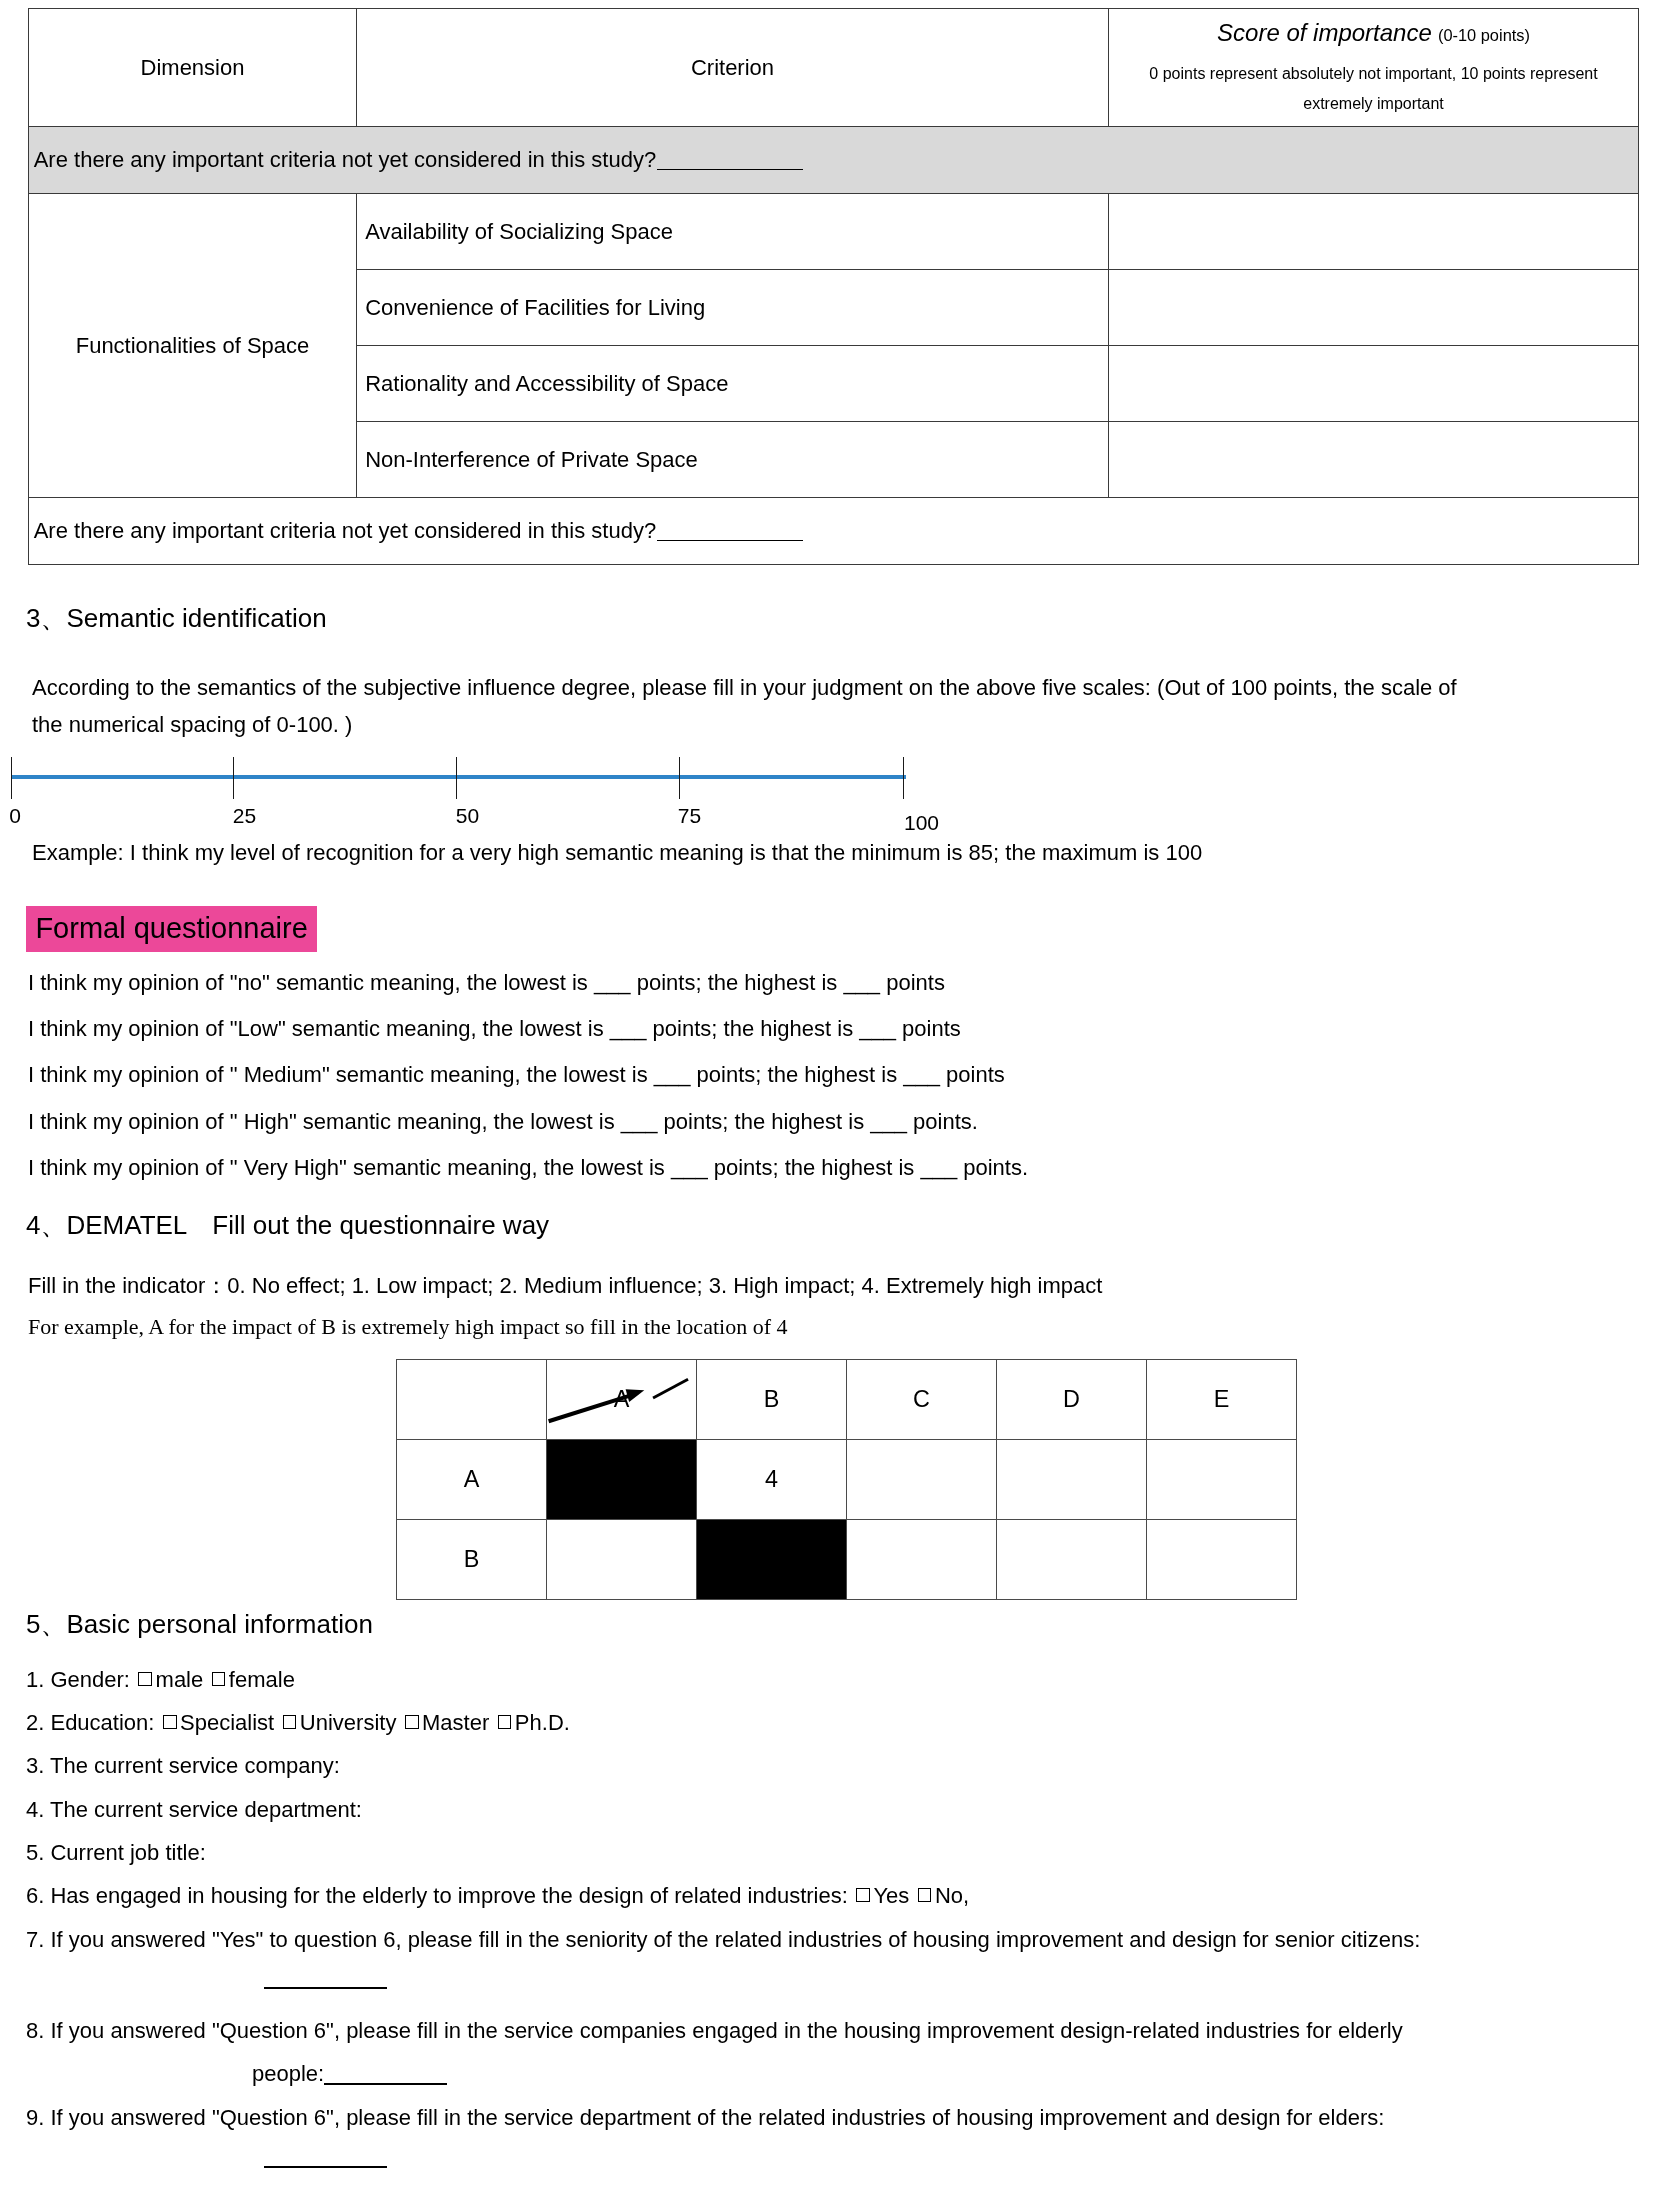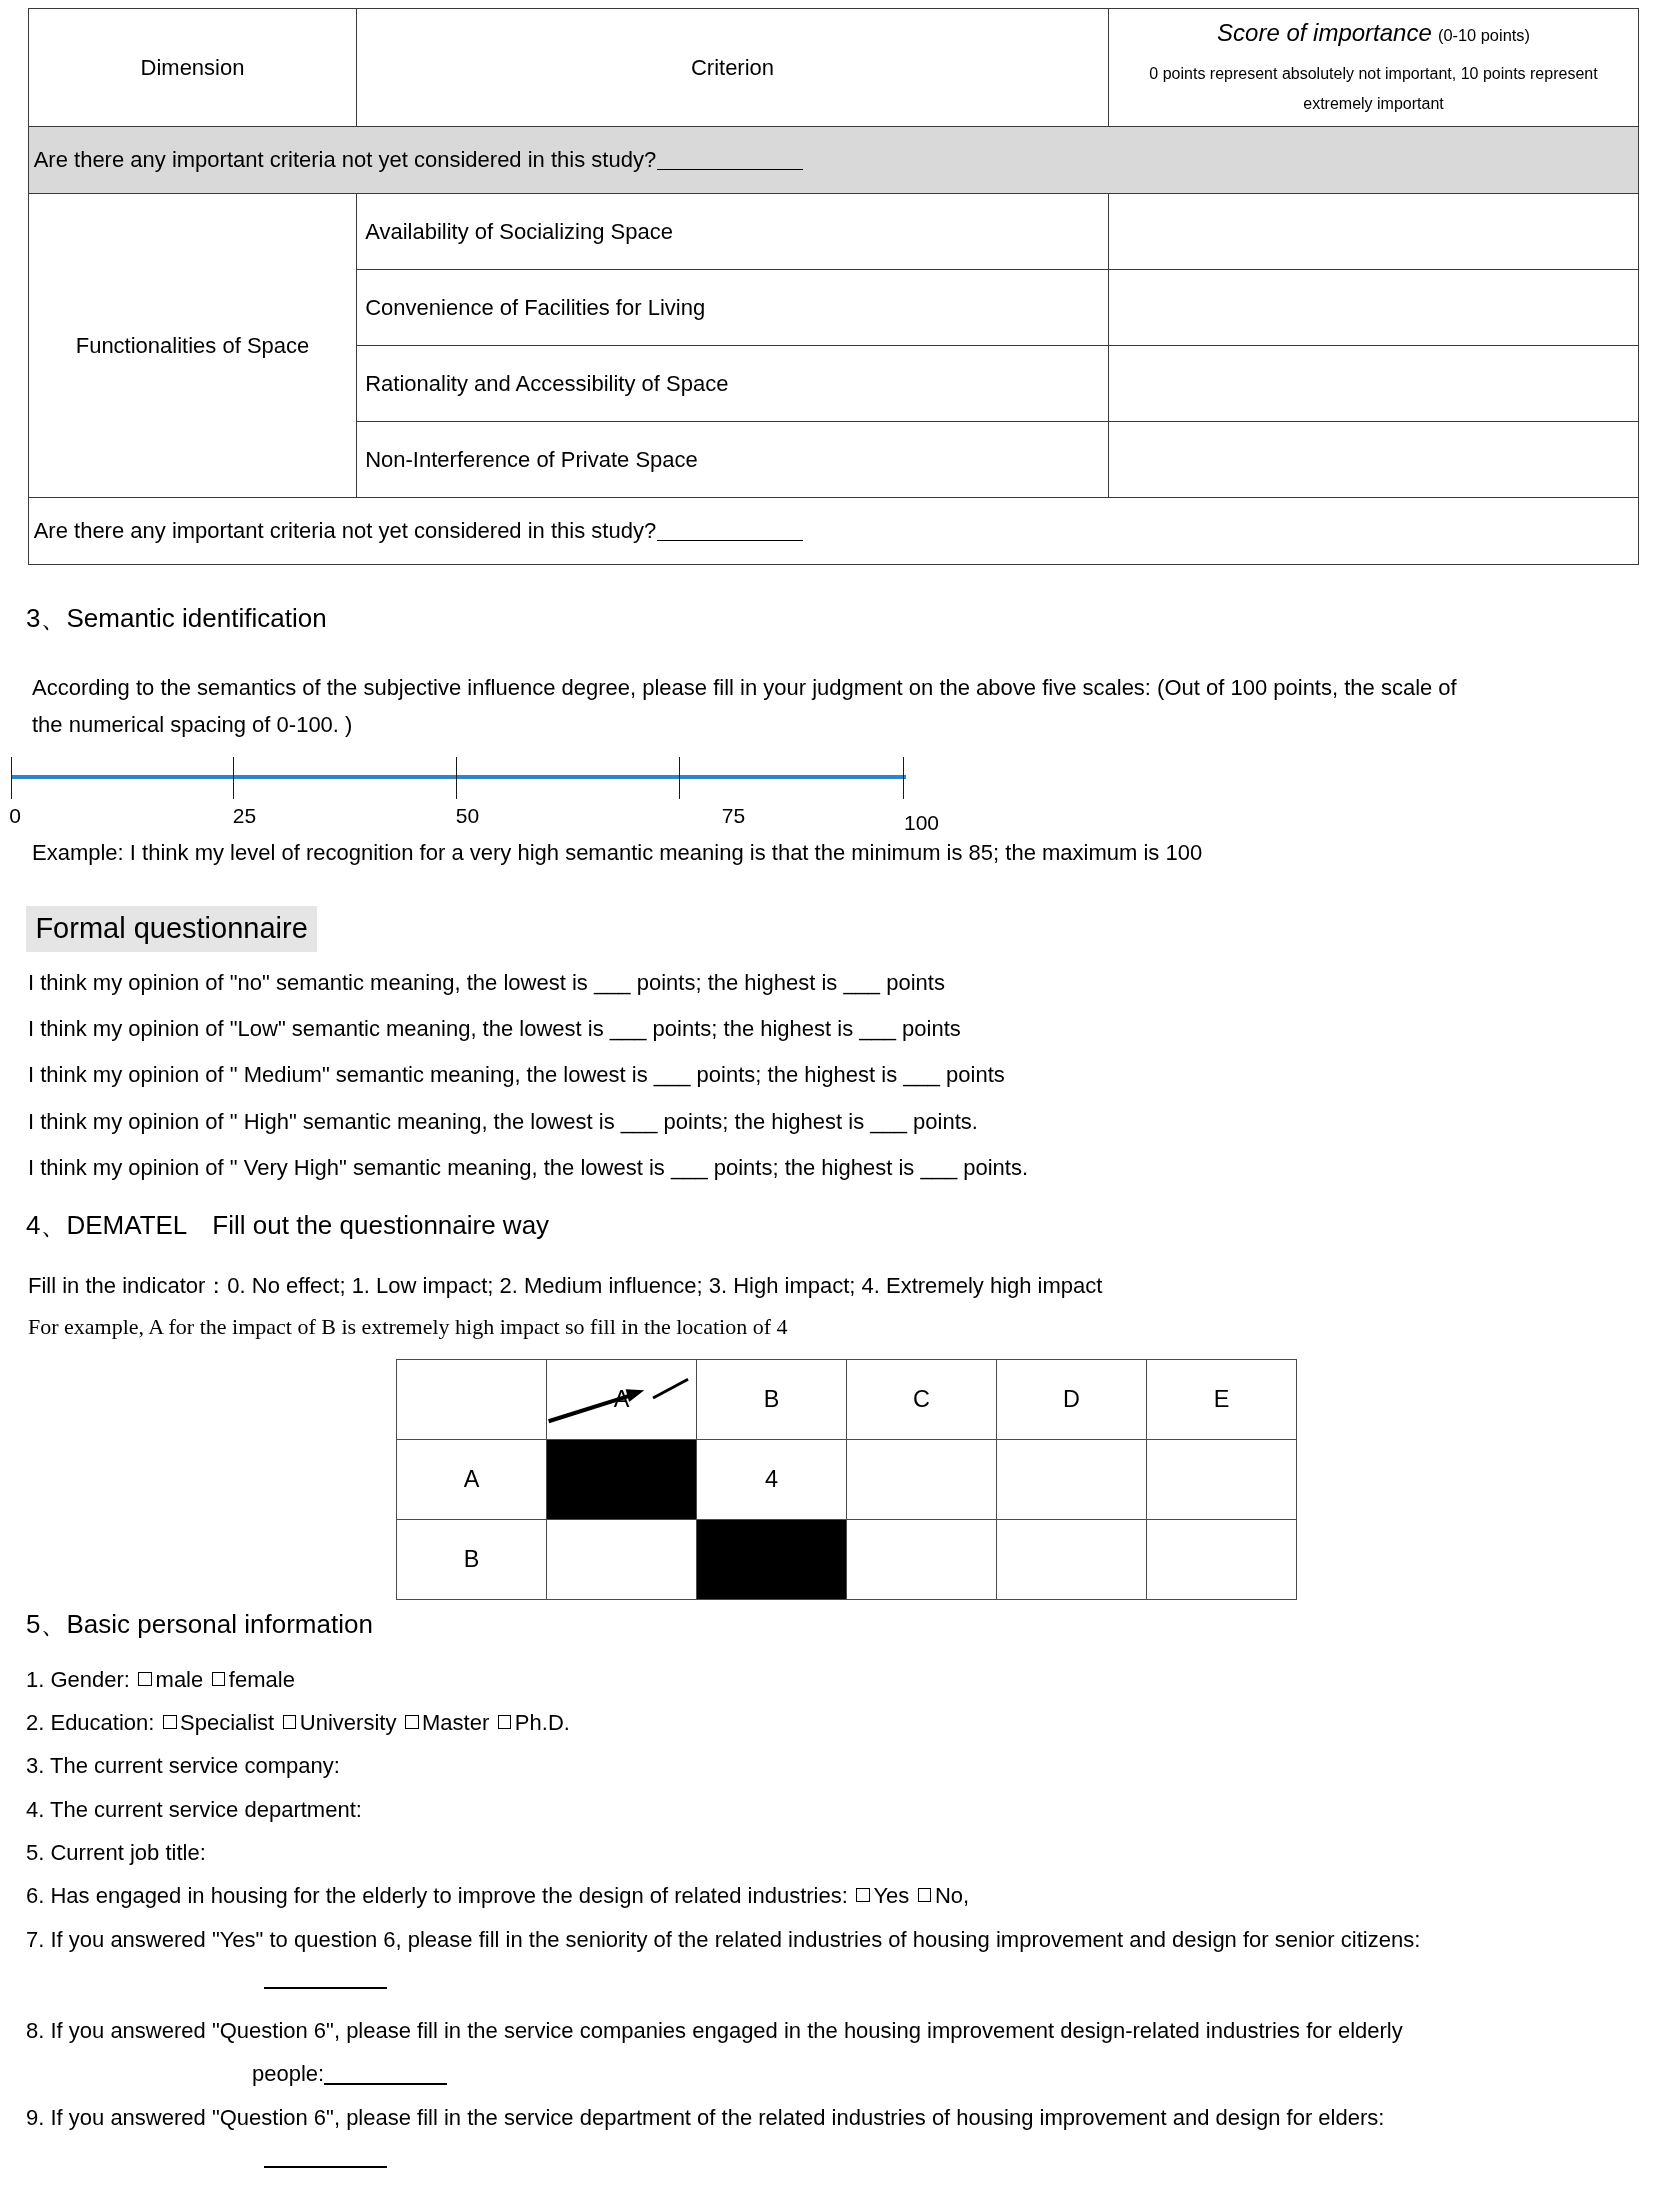--- a/index.html
+++ b/index.html
@@ -104,21 +104,21 @@
     top: 59px;
     font-size: 21px;
     transform: translateX(-50%);
     white-space: nowrap;
   }
 
   
   .hl-head {
     position: absolute;
     font-size: 29px;
-    background: #e5e5e5;
+    background: #ec4899;
     padding: 5.9px 9.4px 7px 9.4px;
     white-space: nowrap;
   }
 
   
   .dem-wrap {
     position: absolute;
     left: 396px;
     top: 1359px;
     width: 884px;
@@ -243,21 +243,21 @@
   <div class="ruler-line"></div>
   <div class="ruler-tick" style="left:0px;"></div>
   <div class="ruler-tick" style="left:222px;"></div>
   <div class="ruler-tick" style="left:445px;"></div>
   <div class="ruler-tick" style="left:668px;"></div>
   <div class="ruler-tick" style="left:892px;"></div>
 
   <div class="ruler-label" style="left:4.7px;">0</div>
   <div class="ruler-label" style="left:234px;">25</div>
   <div class="ruler-label" style="left:457px;">50</div>
-  <div class="ruler-label" style="left:679px;margin-left:44px;">75</div>
+  <div class="ruler-label" style="left:679px;">75</div>
   <div class="ruler-label" style="left:911px; top:66px;">100</div>
 </div>
 
 <div class="para" style="left:32px; top:840px;">Example: I think my level of recognition for a very high semantic meaning is that the minimum is 85; the maximum is 100</div>
 
 <div class="hl-head" style="left:26px; top:906px;">Formal questionnaire</div>
 
 <div class="para" style="left:28px; top:970px;">I think my opinion of "no" semantic meaning, the lowest is ___ points; the highest is ___ points</div>
 <div class="para" style="left:28px; top:1016px;">I think my opinion of "Low" semantic meaning, the lowest is ___ points; the highest is ___ points</div>
 <div class="para" style="left:28px; top:1062px;">I think my opinion of " Medium" semantic meaning, the lowest is ___ points; the highest is ___ points</div>

